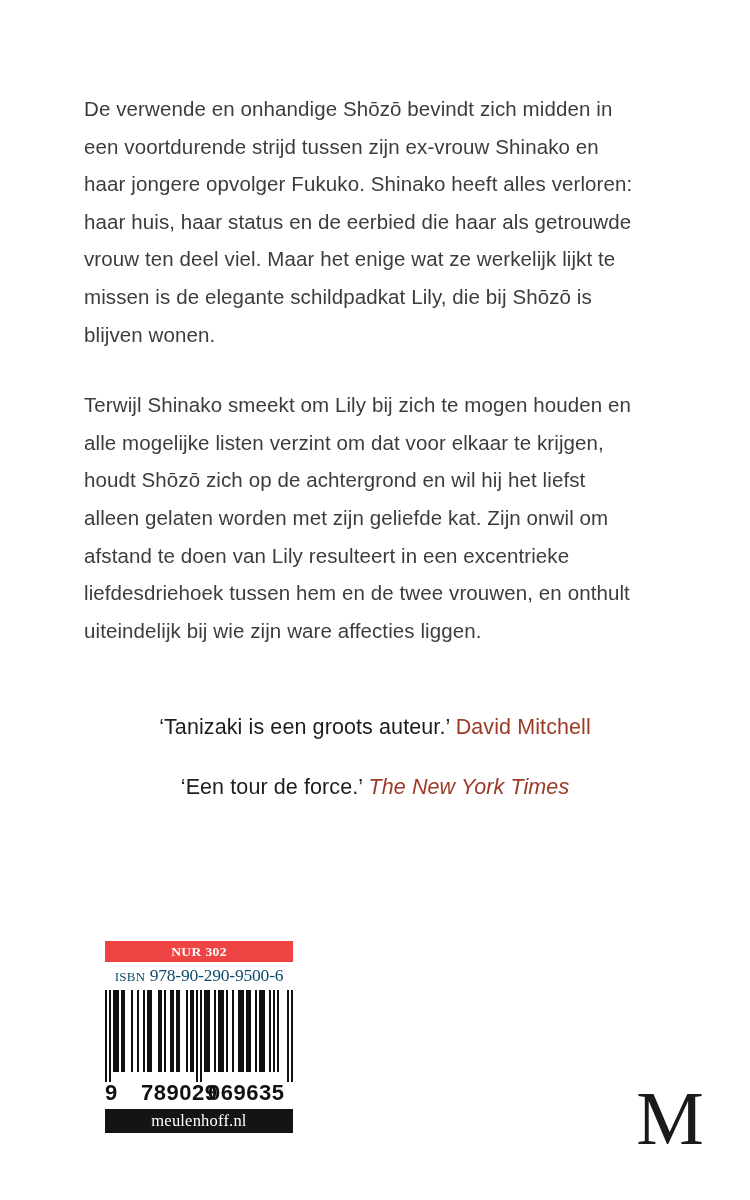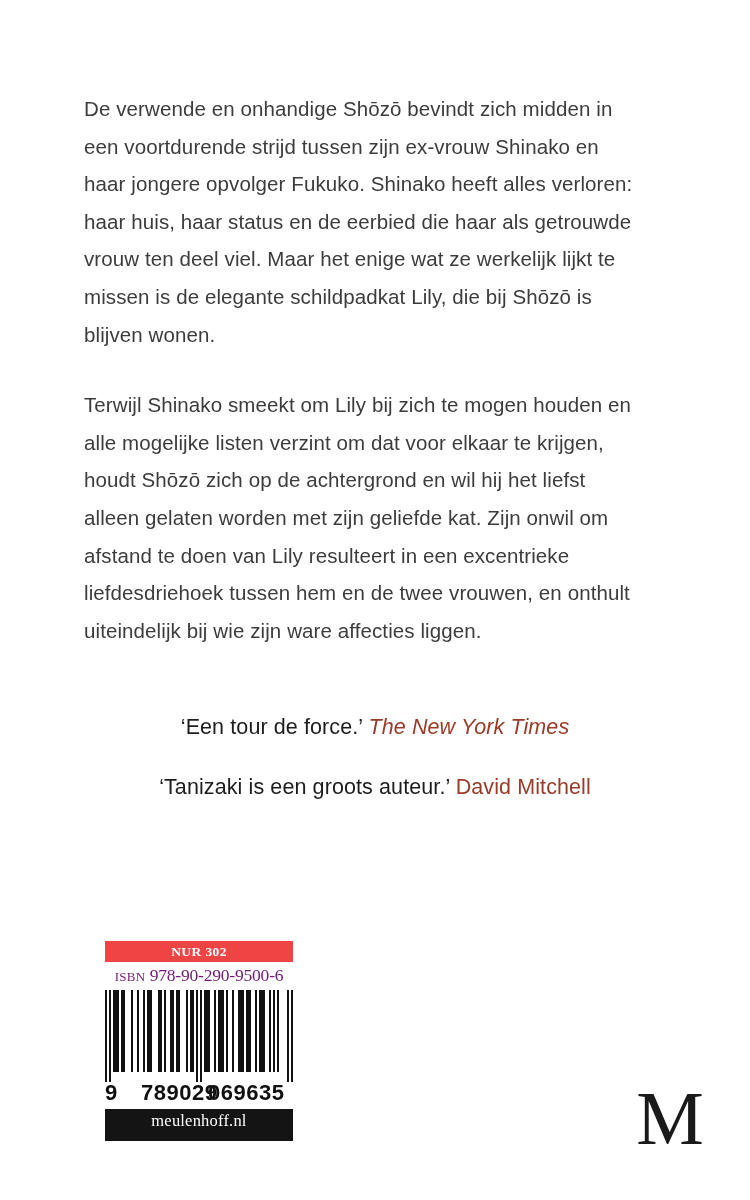--- a/index.html
+++ b/index.html
@@ -72,21 +72,21 @@
     font-size: 13.5px;
     font-weight: 700;
     text-align: center;
     letter-spacing: 0.4px;
     height: 21px;
     line-height: 21px;
   }
   .isbn-line {
     font-family: "Liberation Serif", serif;
     font-size: 17.5px;
-    color: #701a75;
+    color: #0c4a6e;
     text-align: center;
     margin-top: 3px;
     letter-spacing: -0.2px;
     white-space: nowrap;
   }
   .isbn-line .isbn-word {
     font-size: 13px;
     letter-spacing: 0.3px;
   }
   .bars {
@@ -123,21 +123,21 @@
   .ean-left-digit { left: 0px; }
   .ean-group-1 { left: 24px; margin-left: 12px; }
   .ean-group-2 { left: 103px; }
   .site-bar {
     margin-top: 3px;
     background: #141414;
     color: #ffffff;
     font-family: "Liberation Serif", serif;
     font-size: 16.5px;
     text-align: center;
-    height: 32px;
+    height: 24px;
     line-height: 24px;
     letter-spacing: 0.2px;
   }
 
   
   .publisher-logo {
     position: absolute;
     left: 635px;
     top: 1078px;
     width: 70px;
@@ -153,26 +153,26 @@
 </head>
 <body>
 
 <div class="blurb">
   <p>De verwende en onhandige Shōzō bevindt zich midden in een voortdurende strijd tussen zijn ex-vrouw Shinako en haar jongere opvolger Fukuko. Shinako heeft alles verloren: haar huis, haar status en de eerbied die haar als getrouwde vrouw ten deel viel. Maar het enige wat ze werkelijk lijkt te missen is de elegante schildpadkat Lily, die bij Shōzō is blijven wonen.</p>
   <p>Terwijl Shinako smeekt om Lily bij zich te mogen houden en alle mogelijke listen verzint om dat voor elkaar te krijgen, houdt Shōzō zich op de achtergrond en wil hij het liefst alleen gelaten worden met zijn geliefde kat. Zijn onwil om afstand te doen van Lily resulteert in een excentrieke liefdesdriehoek tussen hem en de twee vrouwen, en onthult uiteindelijk bij wie zijn ware affecties liggen.</p>
 </div>
 
 <div class="quotes">
   <div class="quote-line">
+    <span class="quote-text">‘Tanizaki is een groots auteur.’</span>
+    <span class="quote-source">David Mitchell</span>
+  </div>
+  <div class="quote-line">
     <span class="quote-text">‘Een tour de force.’</span>
     <span class="quote-source italic">The New York Times</span>
-  </div>
-  <div class="quote-line">
-    <span class="quote-text">‘Tanizaki is een groots auteur.’</span>
-    <span class="quote-source">David Mitchell</span>
   </div>
 </div>
 
 <div class="barcode-block">
   <div class="nur-bar">NUR 302</div>
   <div class="isbn-line">
     <span class="isbn-word">ISBN</span>
     <span>978-90-290-9500-6</span>
   </div>
   <div class="bars" id="barcode-bars">

